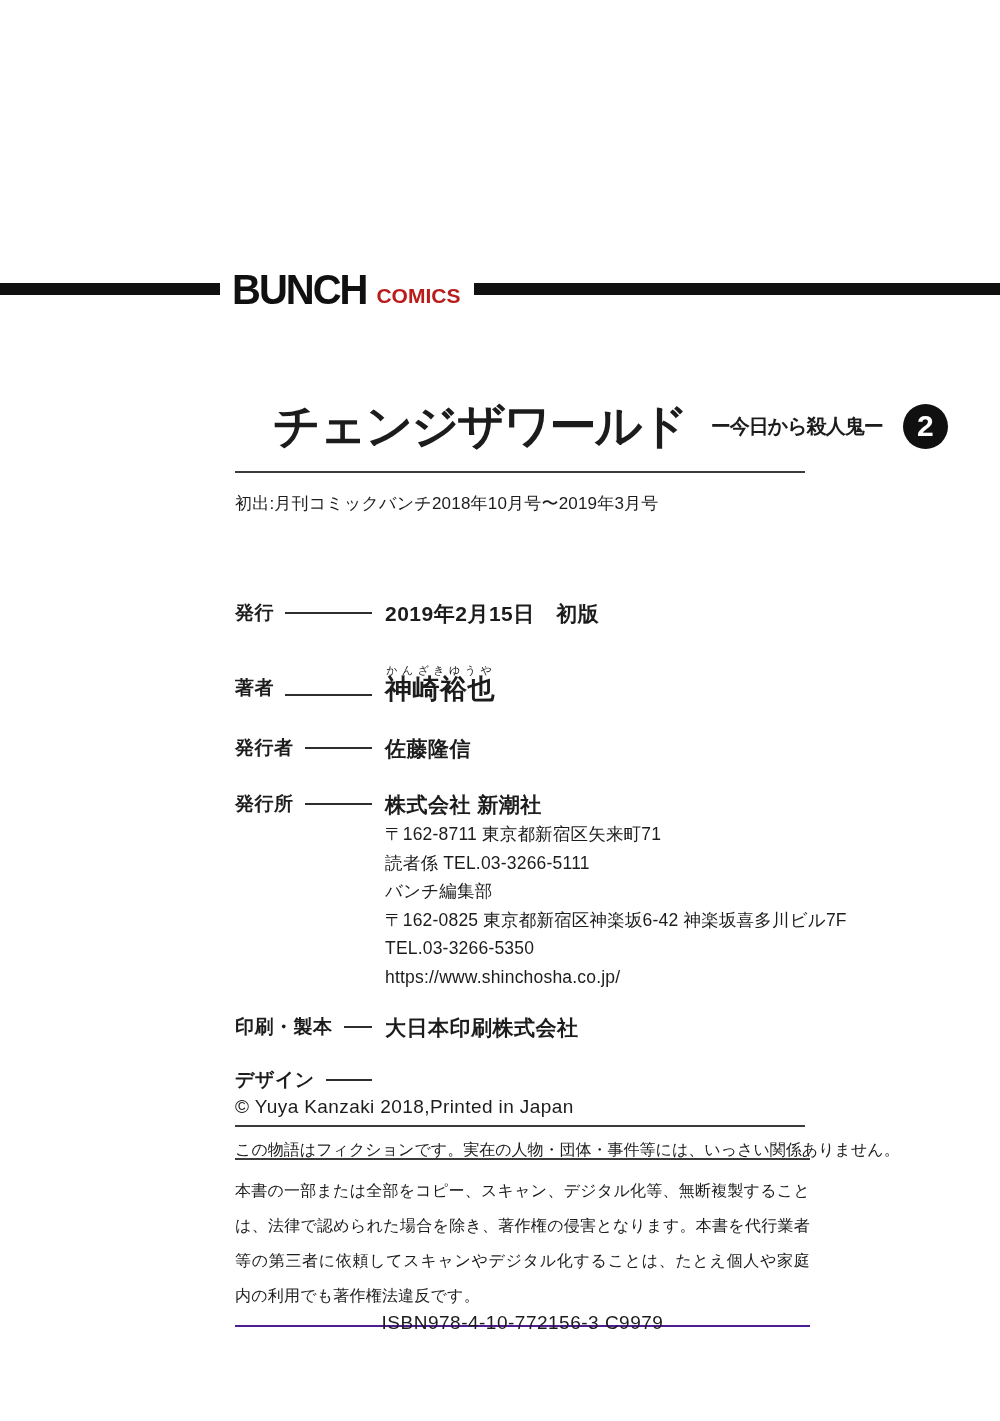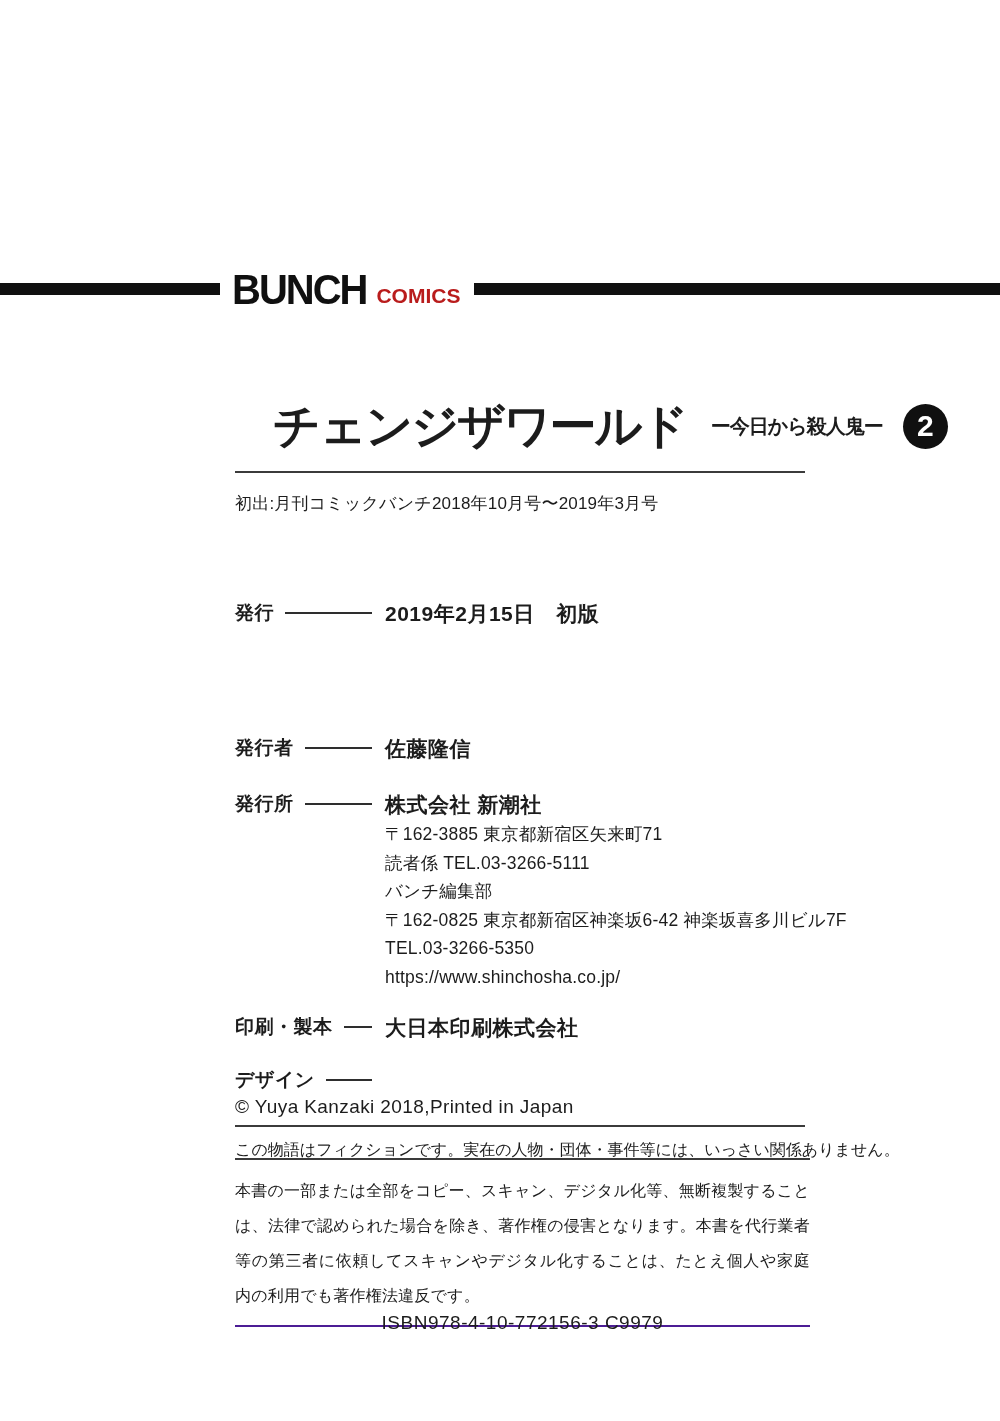--- a/index.html
+++ b/index.html
@@ -122,39 +122,46 @@
   <div class="first-pub">初出:月刊コミックバンチ2018年10月号〜2019年3月号</div>
 
   <div class="crow" style="top:600px">
     <div class="label-dash">
       <span class="clabel">発行</span>
       <span class="dash"></span>
     </div>
     <span class="cvalue">2019年2月15日　初版</span>
   </div>
 
+  <div class="crow author-row" style="top:663px;height:44px">
+    <div class="label-dash" style="margin-bottom:6px">
+      <span class="clabel">著者</span>
+      <span class="dash"></span>
+    </div>
+    <span class="cvalue"><ruby><span>神崎裕也</span><rt>かんざきゆうや</rt></ruby></span>
+  </div>
 
   <div class="crow" style="top:735px">
     <div class="label-dash">
       <span class="clabel">発行者</span>
       <span class="dash"></span>
     </div>
     <span class="cvalue">佐藤隆信</span>
   </div>
 
   <div class="crow" style="top:791px">
     <div class="label-dash">
       <span class="clabel">発行所</span>
       <span class="dash"></span>
     </div>
     <span class="cvalue">株式会社 新潮社</span>
   </div>
 
   <div class="pub-details">
-    <div>〒162-3885 東京都新宿区矢来町71</div>
+    <div>〒162-8711 東京都新宿区矢来町71</div>
     <div>読者係 TEL.03-3266-5111</div>
     <div>バンチ編集部</div>
     <div>〒162-0825 東京都新宿区神楽坂6-42 神楽坂喜多川ビル7F</div>
     <div>TEL.03-3266-5350</div>
     <div>https://www.shinchosha.co.jp/</div>
   </div>
 
   <div class="crow" style="top:1014px">
     <div class="label-dash">
       <span class="clabel">印刷・製本</span>

